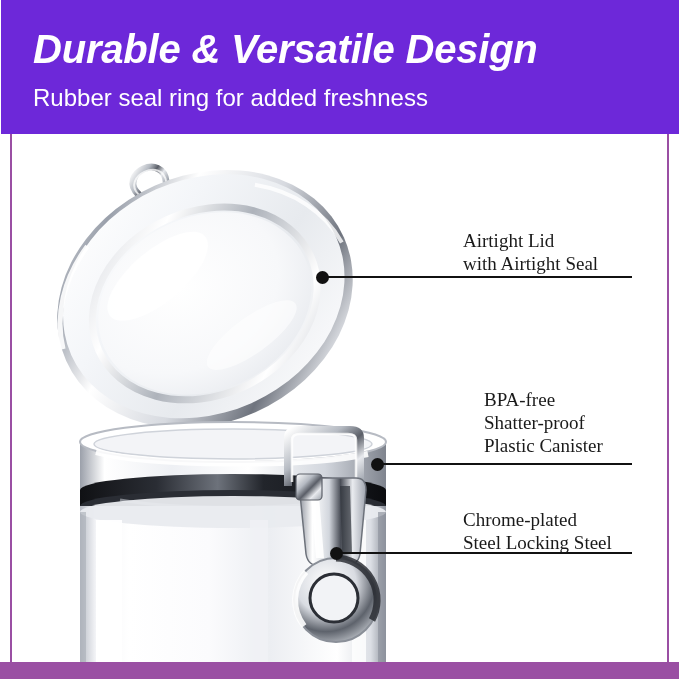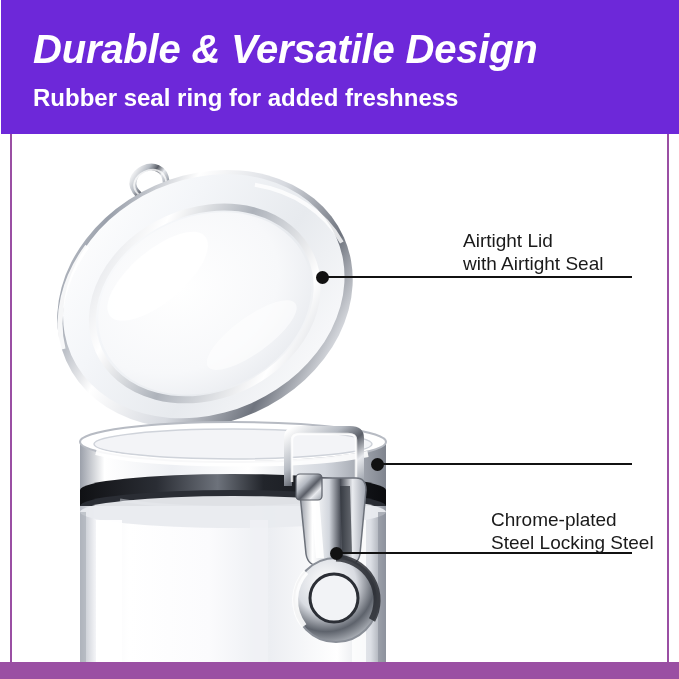--- a/index.html
+++ b/index.html
@@ -34,21 +34,21 @@
     color: #ffffff;
     letter-spacing: -0.2px;
     white-space: nowrap;
     line-height: 46px;
   }
   #header-subtitle {
     position: absolute;
     left: 32px;
     top: 84px;
     font-size: 24px;
-    font-weight: bold;
+    font-weight: normal;
     color: #ffffff;
     white-space: nowrap;
     line-height: 28px;
   }
 
   
   .frame-rule {
     position: absolute;
     top: 134px;
     width: 2px;
@@ -78,37 +78,37 @@
   #product-svg { display: block; }
 
   
   .callout {
     position: absolute;
     font-size: 19px;
     color: #1a1a1a;
     line-height: 23px;
     white-space: nowrap;
   }
-  .callout-text { display: block; }
+  .callout-text { display: block; font-family: Liberation Serif, serif; }
   .leader-line {
     position: absolute;
     height: 2px;
     background: #111111;
   }
   .leader-dot {
     position: absolute;
     width: 13px;
     height: 13px;
     border-radius: 50%;
     background: #111111;
   }
 
   #callout-1 { left: 463px; top: 229px; }
   #callout-2 { left: 484px; top: 388px; }
-  #callout-3 { left: 463px; top: 508px; margin-left: 28px; }
+  #callout-3 { left: 463px; top: 508px; }
 </style>
 </head>
 <body>
 
 <div id="page">
 
   <div id="header-band">
     <div id="header-title">Durable &amp; Versatile Design</div>
     <div id="header-subtitle">Rubber seal ring for added freshness</div>
   </div>
@@ -263,20 +263,25 @@
 
   <div class="leader-dot" style="left:316px; top:271px;"></div>
   <div class="leader-line" style="left:328px; top:276px; width:304px;"></div>
   <div class="callout" id="callout-1">
     <span class="callout-text">Airtight Lid</span>
     <span class="callout-text">with Airtight Seal</span>
   </div>
 
   <div class="leader-dot" style="left:371px; top:458px;"></div>
   <div class="leader-line" style="left:383px; top:463px; width:249px;"></div>
+  <div class="callout" id="callout-2">
+    <span class="callout-text">BPA-free</span>
+    <span class="callout-text">Shatter-proof</span>
+    <span class="callout-text">Plastic Canister</span>
+  </div>
 
   <div class="leader-dot" style="left:330px; top:547px;"></div>
   <div class="leader-line" style="left:342px; top:552px; width:290px;"></div>
   <div class="callout" id="callout-3">
     <span class="callout-text">Chrome-plated</span>
     <span class="callout-text">Steel Locking Steel</span>
   </div>
 
 </div>
 

